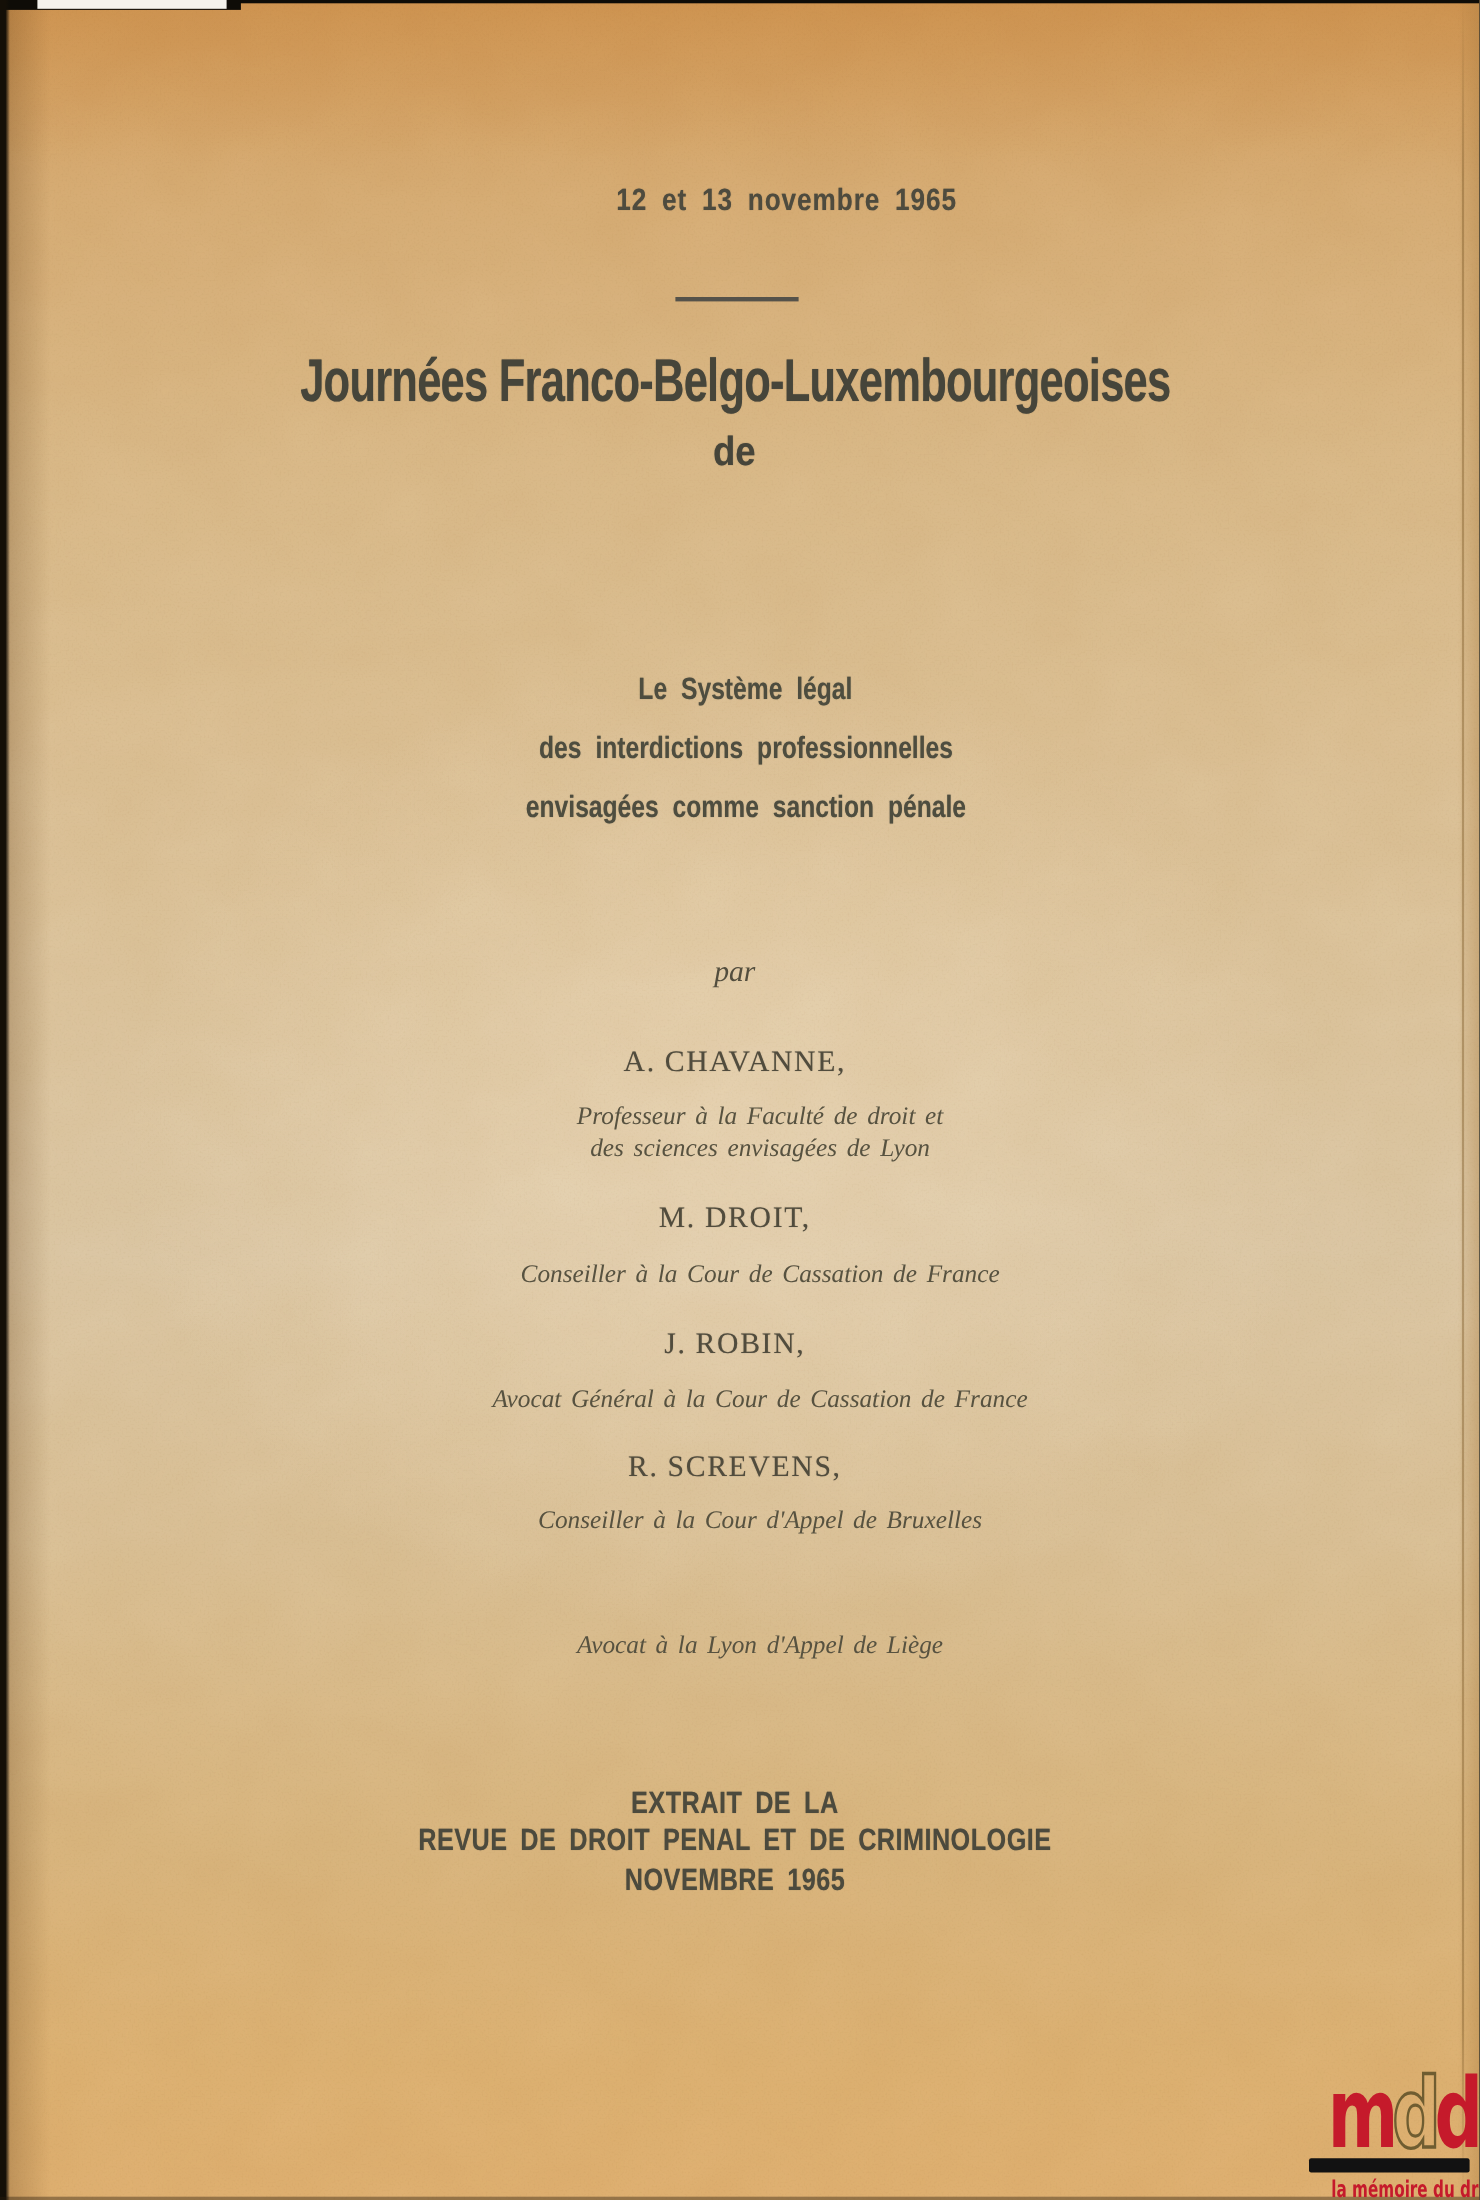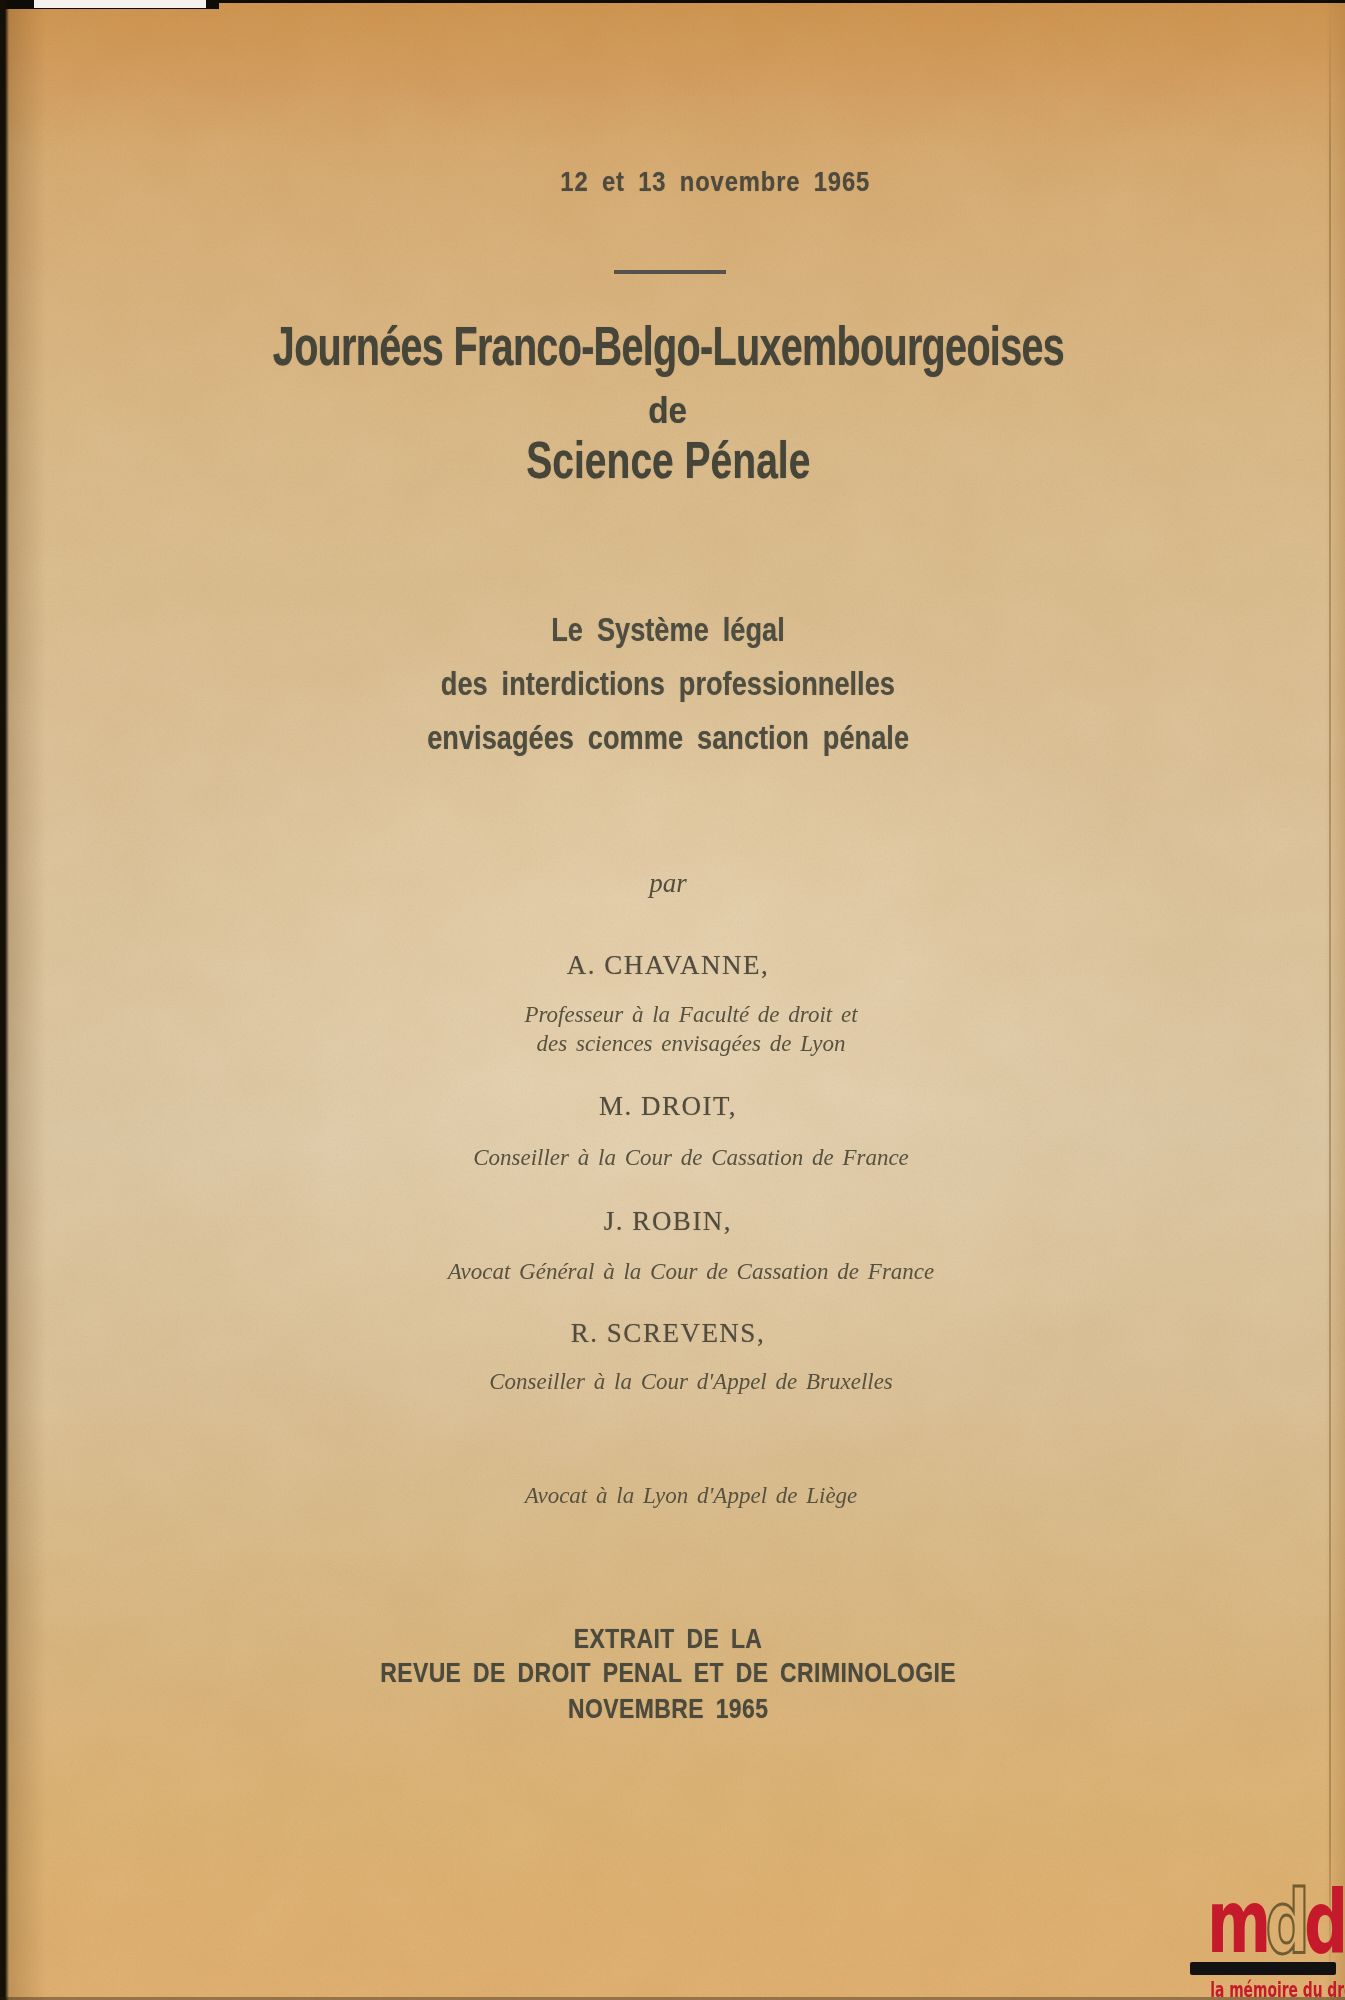--- a/index.html
+++ b/index.html
@@ -27,21 +27,21 @@
   .tline{position:absolute;left:0;width:100%;text-align:center;white-space:nowrap;color:#4d4a3c;}
   .cond{display:inline-block;transform-origin:50% 50%;}
   .sx72{transform:scaleX(.72);} .sx75{transform:scaleX(.75);} .sx80{transform:scaleX(.80);}
   .sx82{transform:scaleX(.82);} .sx85{transform:scaleX(.85);} .sx90{transform:scaleX(.90);}
 
   .date{top:166px;font-size:28px;font-weight:bold;word-spacing:7px;letter-spacing:1px;color:#4e4b3e;text-shadow:0 0 1px rgba(78,75,62,.55);margin-left:47px;}
   .rule{position:absolute;top:270px;left:614px;width:112px;height:4px;background:#55524a;}
   .title-main{top:304px;font-size:55px;font-weight:bold;letter-spacing:-1px;color:#46453a;text-shadow:0 0 1px rgba(70,69,58,.6);margin-top:10px;}
   .title-de{top:390px;font-size:37px;font-weight:bold;color:#46453a;text-shadow:0 0 1px rgba(70,69,58,.6);}
   .title-science{top:430px;font-size:52px;font-weight:bold;letter-spacing:0px;color:#46453a;text-shadow:0 0 1px rgba(70,69,58,.6);}
-  .subtitle{font-size:34px;font-weight:bold;word-spacing:8px;color:#4e4d3f;text-shadow:0 0 1px rgba(78,77,63,.5);}
+  .subtitle{font-size:28px;font-weight:bold;word-spacing:8px;color:#4e4d3f;text-shadow:0 0 1px rgba(78,77,63,.5);padding-left:10px;}
   .sub1{top:610px;} .sub2{top:664px;} .sub3{top:718px;}
   .byline{top:868px;font-family:"Liberation Serif",serif;font-style:italic;font-size:27px;color:#534e3e;}
   .aname{font-family:"Liberation Serif",serif;font-size:27px;letter-spacing:1.5px;color:#514c3d;text-shadow:0 0 1px rgba(81,76,61,.45);}
   .arole{font-family:"Liberation Serif",serif;font-style:italic;font-size:23px;word-spacing:3px;line-height:29px;color:#575240;margin-left:23px;}
   .n0{top:950px;} .r0{top:1000px;}
   .n1{top:1091px;} .r1{top:1143px;}
   .n2{top:1206px;} .r2{top:1257px;}
   .n3{top:1318px;} .r3{top:1367px;}
   .n4{top:1429px;} .r4{top:1481px;}
   .footer{font-size:28px;font-weight:bold;word-spacing:6px;letter-spacing:.5px;color:#4c4a3d;text-shadow:0 0 1px rgba(76,74,61,.55);}
@@ -92,23 +92,20 @@
     </div>
 
     <div class="rule"></div>
 
     <div class="tline title-main">
       <span class="cond sx72">Journées Franco-Belgo-Luxembourgeoises</span>
     </div>
     <div class="tline title-de">
       <span class="cond sx90">de</span>
     </div>
-    <div class="tline title-science">
-      <span class="cond sx75">Science Pénale</span>
-    </div>
 
     <div class="tline subtitle sub1">
       <span class="cond sx80">Le Système légal</span>
     </div>
     <div class="tline subtitle sub2">
       <span class="cond sx80">des interdictions professionnelles</span>
     </div>
     <div class="tline subtitle sub3">
       <span class="cond sx80">envisagées comme sanction pénale</span>
     </div>

